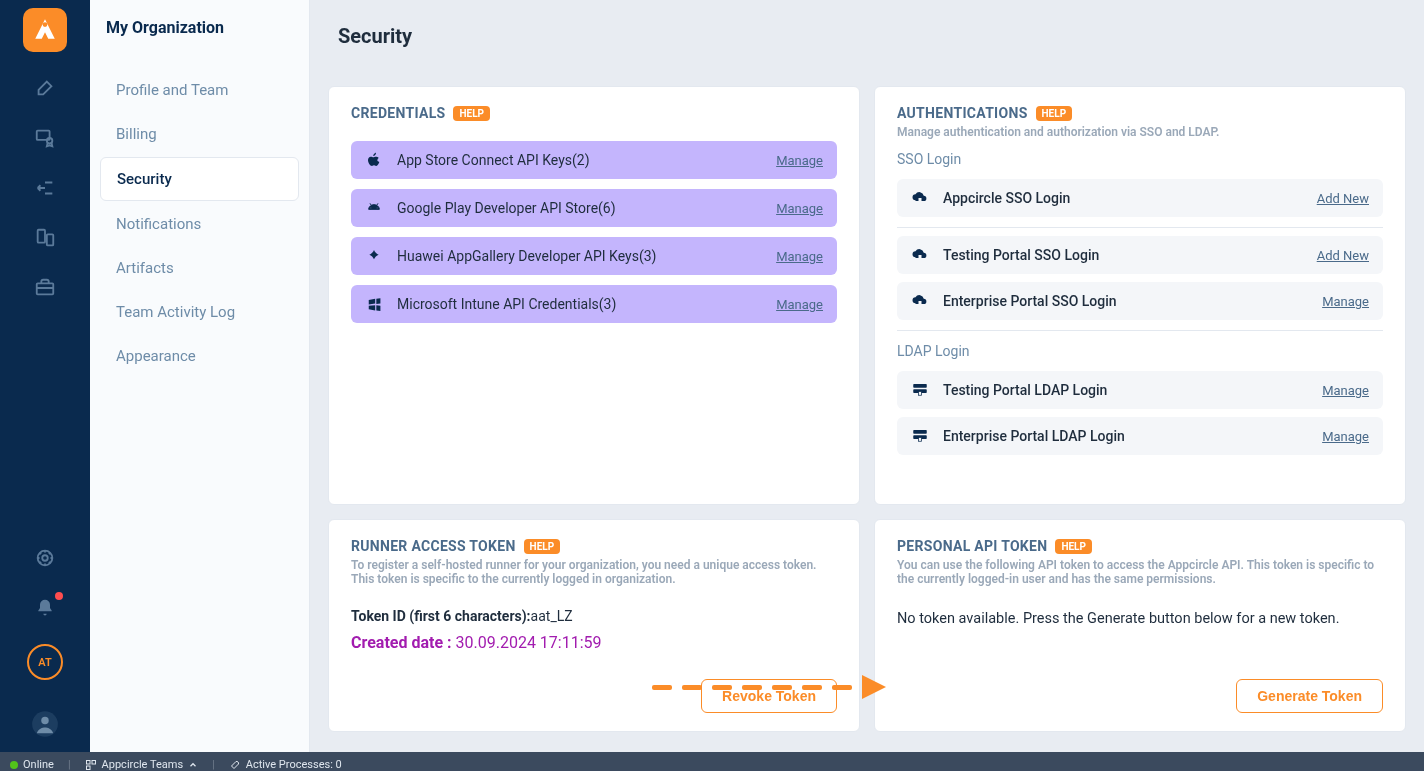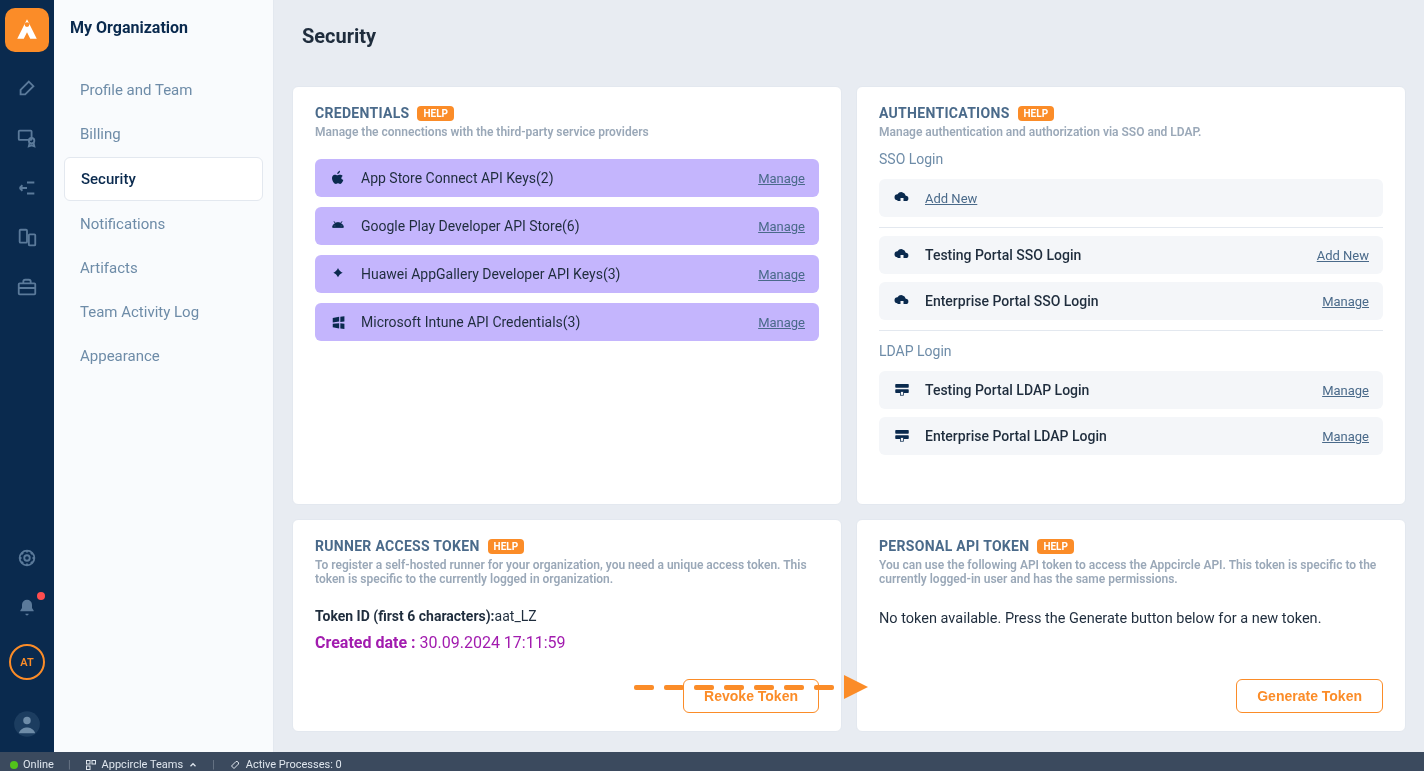--- a/index.html
+++ b/index.html
@@ -3,21 +3,21 @@
   <meta charset="utf-8">
   <style>
     * { box-sizing: border-box; margin: 0; padding: 0; }
     body {
       font-family: -apple-system, BlinkMacSystemFont, "Segoe UI", Roboto, sans-serif;
       height: 771px; width: 1424px; overflow: hidden;
       background: #e8ecf2;
     }
     .app { display: flex; height: 752px; }
     .leftbar {
-      width: 54px; background: #0a2a4e; display: flex; flex-direction: column;
+      width: 90px; background: #0a2a4e; display: flex; flex-direction: column;
       align-items: center; padding-top: 8px; gap: 22px;
     }
     .logo {
       width: 44px; height: 44px; background: #fb8c28; border-radius: 10px;
       display: grid; place-items: center; font-size: 24px; color: #fff; font-weight: 700;
     }
     .leftbar .lb-icon {
       width: 28px; height: 28px; display: grid; place-items: center;
       color: #5b7a9a; cursor: pointer;
     }
@@ -193,21 +193,20 @@
     <div class="main-header">
       <h1>Security</h1>
     </div>
     <div class="cards">
 
       <div class="card">
         <div class="card-title-row">
           <span class="card-title">CREDENTIALS</span>
           <span class="help-badge">HELP</span>
         </div>
-        <div class="card-sub">Manage the connections with the third-party service providers</div>
         <div style="margin-top:10px;">
           <div class="cred-row">
             <span class="cred-icon">
               <svg width="16" height="16" viewBox="0 0 24 24" fill="#0a2a4e">
                   <path d="M17 13c0-3 2-4 2-4-1-2-3-2-4-2-2 0-3 1-4 1s-2-1-4-1-4 2-4 5c0 4 3 9 6 9 1 0 2-1 3-1s2 1 3 1c2 0 4-3 5-6-2-1-3-2-3-2zM14 4c1-1 1-3 1-3-1 0-2 1-3 2s-1 2-1 3c1 0 2-1 3-2z"></path>
                 </svg>
             </span>
             <span class="cred-name"><span>App Store Connect API Keys</span><span>(2)</span></span>
             <span class="manage-link">Manage</span>
           </div>
@@ -248,20 +247,21 @@
         </div>
         <div class="card-sub">Manage authentication and authorization via SSO and LDAP.</div>
         <div class="auth-section-label">SSO Login</div>
         <div class="auth-row">
           <span class="auth-icon">
               <svg width="18" height="18" viewBox="0 0 24 24" fill="#0a2a4e">
                 <path d="M6 15a4 4 0 010-8 6 6 0 0111 2 3.5 3.5 0 010 7H6z"></path>
                 <rect x="10" y="12" width="4" height="4" fill="#f4f6f9"></rect>
               </svg>
             </span>
+          <span class="auth-name">Appcircle SSO Login</span>
           <span class="manage-link">Add New</span>
         </div>
         <div style="border-bottom:1px solid #e3e8ef; margin-top:10px;"></div>
         <div class="auth-row">
           <span class="auth-icon">
               <svg width="18" height="18" viewBox="0 0 24 24" fill="#0a2a4e">
                 <path d="M6 15a4 4 0 010-8 6 6 0 0111 2 3.5 3.5 0 010 7H6z"></path>
                 <rect x="10" y="12" width="4" height="4" fill="#f4f6f9"></rect>
               </svg>
             </span>

